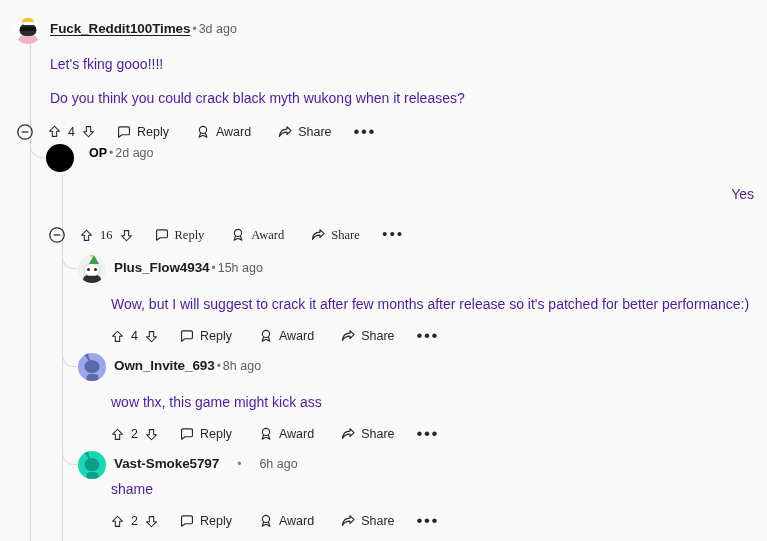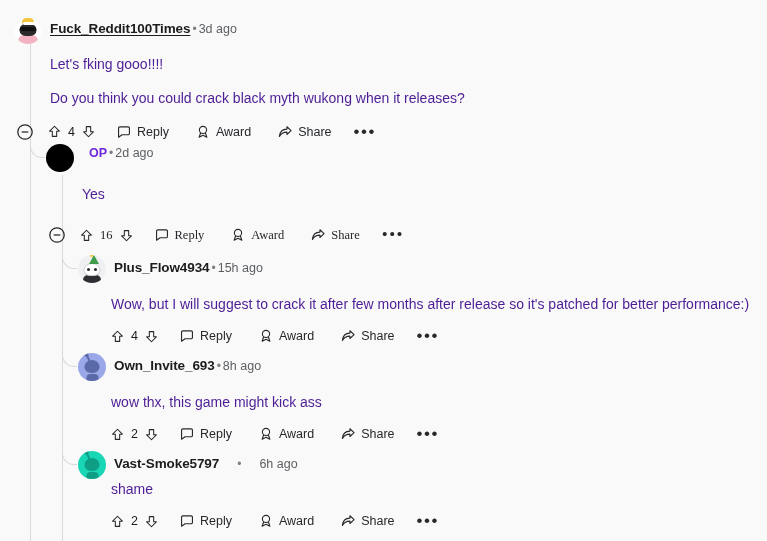--- a/index.html
+++ b/index.html
@@ -147,21 +147,21 @@
     font-size: 13.5px;
     font-weight: bold;
     color: #1c1c1c;
     letter-spacing: -0.1px;
     white-space: nowrap;
   }
   .uname.u-underline { text-decoration: underline; text-underline-offset: 2px; }
   .op-badge {
     font-size: 12.5px;
     font-weight: bold;
-    color: #6d28d9;
+    color: #000000;
     letter-spacing: 0;
   }
   .meta-dot { color: #7c7f83; font-size: 12px; padding: 0 2px; }
   .age { font-size: 12.5px; color: #5c5f62; white-space: nowrap; }
 
   .mention-chip {
     display: inline-block;
     margin-top: 3px;
     padding: 1px 7px 2px;
     background: #e4e6e7;
@@ -283,21 +283,21 @@
       <div class="avatar av-black"></div>
       <div>
         <div style="display:flex; align-items:center; gap:0; padding-top:2px;">
           <span class="op-badge" style="margin-left:7px;">OP</span>
           <span class="meta-dot">•</span>
           <span class="age">2d ago</span>
         </div>
       </div>
     </div>
 
-    <div class="c-body" style="margin-left:36px; margin-top:12px;">
+    <div class="c-body" style="margin-left:36px; margin-top:12px;text-align:right;">
       <p>Yes</p>
     </div>
 
     <div class="actions" style="margin-left:2px; margin-top:22px;font-family:Liberation Serif, serif;">
       <span class="act act-collapse">
         <svg width="18" height="18" viewBox="0 0 20 20" fill="none" stroke="#26282b" stroke-width="1.4">
           <circle cx="10" cy="10" r="8"></circle>
             <line x1="6.3" y1="10" x2="13.7" y2="10"></line>
         </svg>
       </span>

